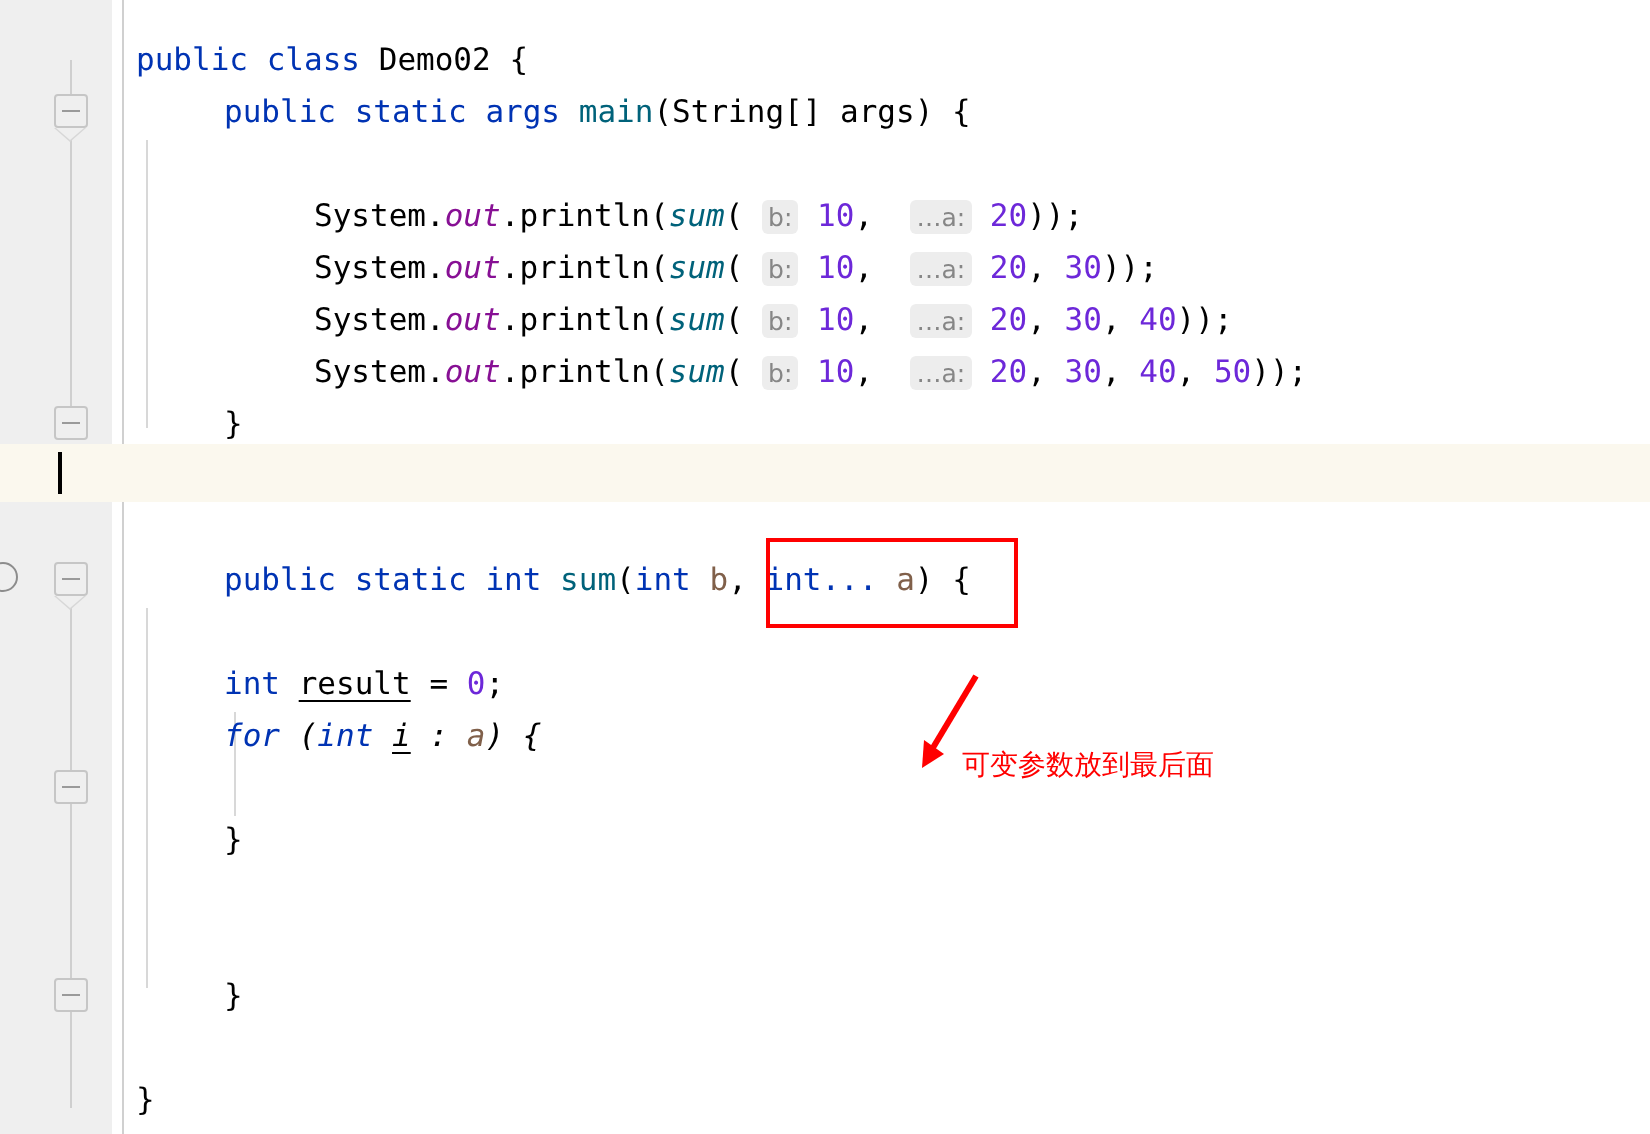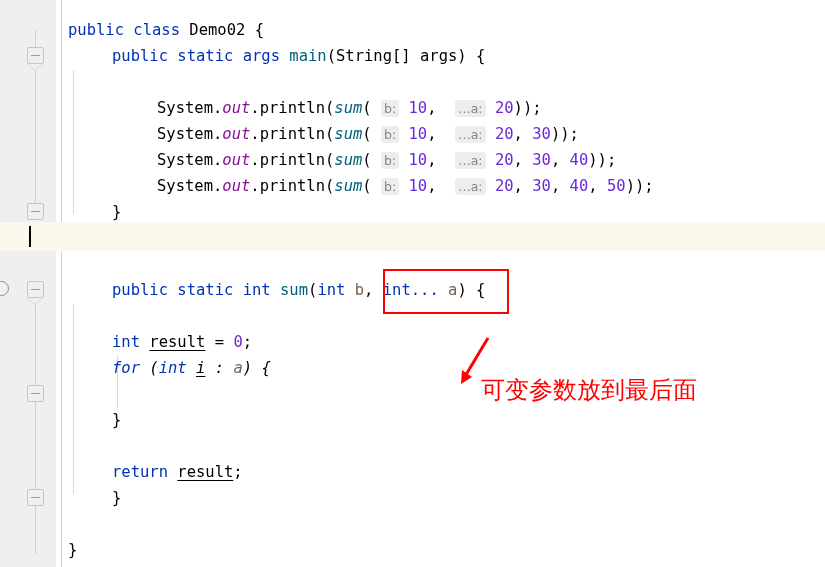--- a/index.html
+++ b/index.html
@@ -117,21 +117,21 @@
   .anno-box{
     position:absolute;
     border:2px solid #ff0000;
     box-sizing:border-box;
     pointer-events:none;
   }
   .anno-text{
     position:absolute;
     color:#ff0000;
     font-family:"DejaVu Sans","Liberation Sans",sans-serif;
-    font-size:24px;
+    font-size:14px;
     white-space:nowrap;
   }
   .anno-arrow{position:absolute;pointer-events:none;}
 </style>
 </head>
 <body>
 
 <div id="editor">
 
   <div class="gutter"></div>
@@ -180,21 +180,20 @@
 
     <div class="line" style="top:277px;padding-left:50px;"><span class="kw">public</span><span class="pun"> </span><span class="kw">static</span><span class="pun"> </span><span class="kw">int</span><span class="pun"> </span><span class="meth">sum</span><span class="pun">(</span><span class="kw">int</span><span class="pun"> </span><span class="parm">b</span><span class="pun">, </span><span class="kw">int...</span><span class="pun"> </span><span class="parm">a</span><span class="pun">) </span><span class="pun">{</span></div>
 
     <div class="line" style="top:329px;padding-left:50px;"><span class="kw">int</span><span class="pun"> </span><span class="loc">result</span><span class="pun"> </span><span class="pun">=</span><span class="pun"> </span><span class="num">0</span><span class="pun">;</span></div>
 
     <div class="line" style="top:355px;padding-left:50px;font-style:italic;"><span class="kw">for</span><span class="pun"> (</span><span class="kw">int</span><span class="pun"> </span><span class="loc">i</span><span class="pun"> </span><span class="pun">:</span><span class="pun"> </span><span class="parm">a</span><span class="pun">) </span><span class="pun">{</span></div>
 
 
     <div class="line" style="top:407px;padding-left:50px;"><span class="pun">}</span></div>
 
-    <div class="line" style="top:459px;padding-left:50px;"><span class="kw">return</span><span class="pun"> </span><span class="loc">result</span><span class="pun">;</span></div>
 
     <div class="line" style="top:485px;padding-left:50px;"><span class="pun">}</span></div>
 
     <div class="line" style="top:537px;padding-left:6px;"><span class="pun">}</span></div>
 
   </div>
 
   <div class="anno-box" style="left:383px;top:269px;width:126px;height:45px;"></div>
 
   <svg class="anno-arrow" style="left:455px;top:334px;" width="40" height="52" viewBox="0 0 40 52">

